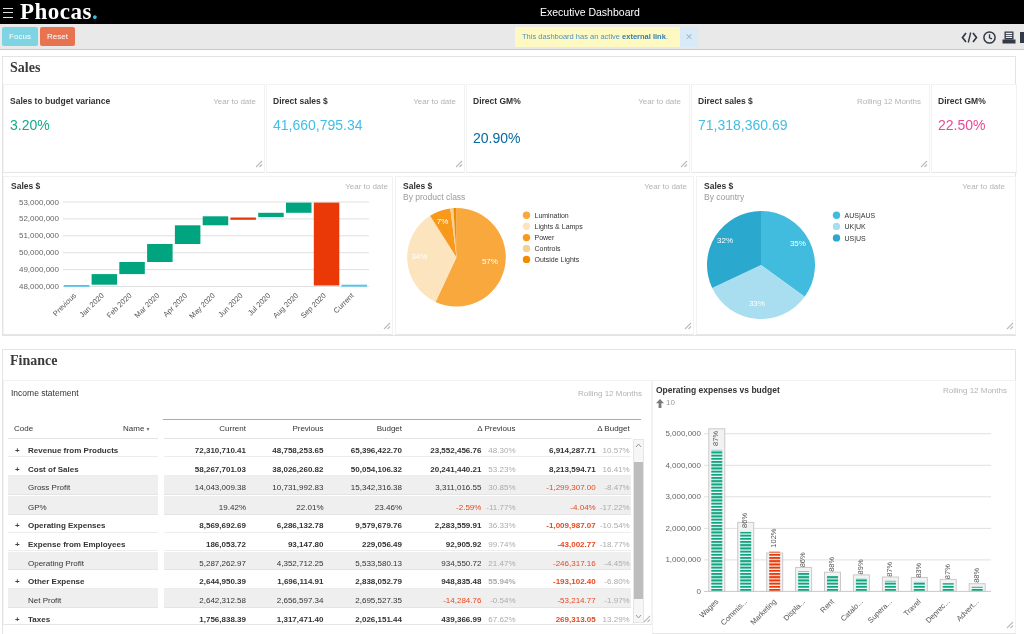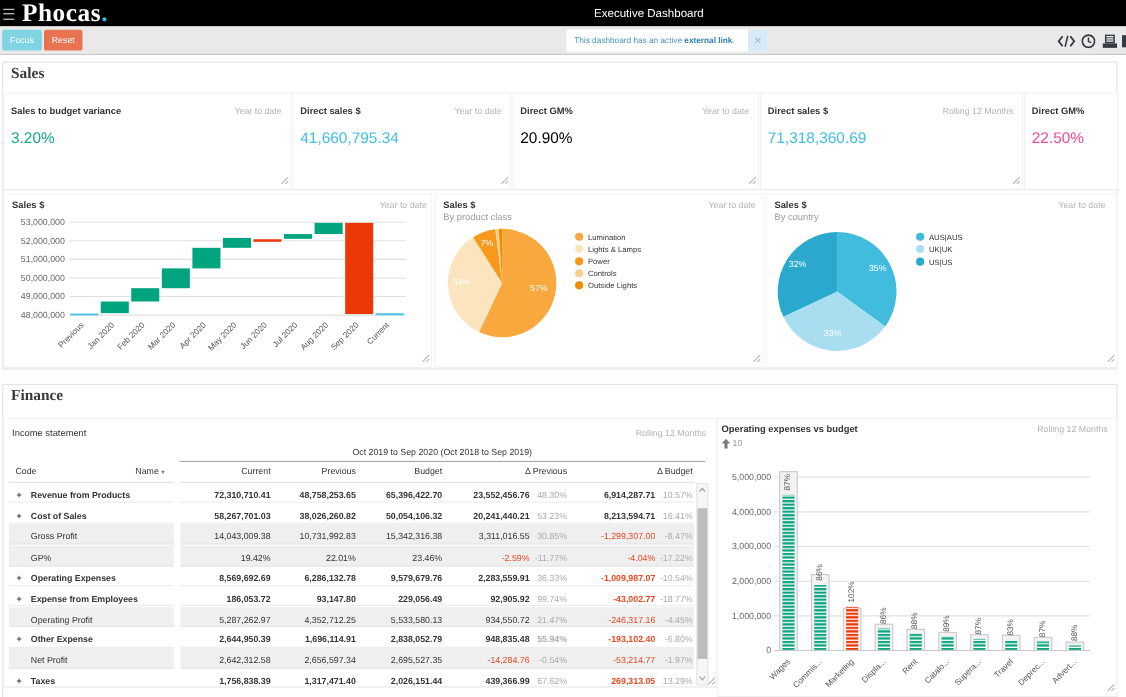--- a/index.html
+++ b/index.html
@@ -7,21 +7,21 @@
  font-family:"Liberation Sans",sans-serif;-webkit-font-smoothing:antialiased;}
 .abs{position:absolute;}
 .topbar{left:0;top:0;width:1024px;height:24px;background:#000;}
 .logo{left:20px;top:-1px;font-family:"Liberation Serif",serif;font-weight:bold;font-size:23px;color:#fff;letter-spacing:0.5px;line-height:25px;}
 .logo span{color:#2fc0d8;}
 .htitle{left:540px;top:6px;font-size:10.5px;color:#fff;}
 .burger{left:3px;top:8px;width:10px;height:8px;border-top:1.6px solid #ddd;border-bottom:1.6px solid #ddd;}
 .burger:before{content:"";position:absolute;left:0;top:2.6px;width:10px;height:1.6px;background:#ddd;}
 .toolbar{left:0;top:24px;width:1024px;height:25px;background:#e9e9e9;border-bottom:1px solid #c9c9c9;}
 .btn{position:absolute;top:3px;height:19px;color:#fff;font-size:8px;line-height:19px;text-align:center;border-radius:2px;}
-.notice{position:absolute;left:515px;top:3px;width:160px;height:20px;padding-right:23px;background:#ffffff;font-size:7.5px;color:#4b94c4;line-height:20px;text-align:center;}
+.notice{position:absolute;left:515px;top:3px;width:160px;height:20px;padding-right:23px;background:#fef9c3;font-size:7.5px;color:#4b94c4;line-height:20px;text-align:center;}
 .panel{background:#fff;border:1px solid #e3e3e3;}
 .sectitle{font-family:"Liberation Serif",serif;font-weight:bold;font-size:14px;color:#3a3a3a;}
 .tile{position:absolute;background:#fff;border:1px solid #f2f2f2;border-bottom:1px solid #e6e6e6;}
 .klabel{position:absolute;left:6px;top:11px;font-size:8.5px;font-weight:bold;color:#333;}
 .kper{position:absolute;right:8px;top:12px;font-size:8px;color:#b3b3b3;}
 .kval{position:absolute;left:6px;top:31.5px;font-size:14px;}
 .rh{position:absolute;right:1px;bottom:4px;width:11px;height:11px;}
 .ctitle{position:absolute;left:7px;top:4px;font-size:8.5px;font-weight:bold;color:#333;}
 .csub{position:absolute;left:7px;top:14.5px;font-size:8.5px;color:#9a9a9a;}
 .cper{position:absolute;right:7px;top:5px;font-size:8px;color:#b3b3b3;}
@@ -76,21 +76,21 @@
     <div class="klabel">Direct sales $</div>
     <div class="kper">Year to date</div>
     <div class="kval" style="color:#41bfe6;">41,660,795.34</div>
     <svg class="rh" viewBox="0 0 11 11">
         <path d="M4 10 L10 4 M7.5 10 L10 7.5" stroke="#bbb" stroke-width="1.1" fill="none"></path>
       </svg>
   </div>
   <div class="tile" style="left:466px;top:84px;width:222px;height:87px;">
     <div class="klabel">Direct GM%</div>
     <div class="kper">Year to date</div>
-    <div class="kval" style="color:#000000;">20.90%</div>
+    <div class="kval" style="color:#0369a1;margin-top:13px;">20.90%</div>
     <svg class="rh" viewBox="0 0 11 11">
         <path d="M4 10 L10 4 M7.5 10 L10 7.5" stroke="#bbb" stroke-width="1.1" fill="none"></path>
       </svg>
   </div>
   <div class="tile" style="left:691px;top:84px;width:237px;height:87px;">
     <div class="klabel">Direct sales $</div>
     <div class="kper">Rolling 12 Months</div>
     <div class="kval" style="color:#41bfe6;">71,318,360.69</div>
     <svg class="rh" viewBox="0 0 11 11">
         <path d="M4 10 L10 4 M7.5 10 L10 7.5" stroke="#bbb" stroke-width="1.1" fill="none"></path>
@@ -235,21 +235,20 @@
   .neg{color:#e8481f;}
   .plus{position:absolute;left:11px;line-height:23.5px;font-weight:bold;color:#444;}
   .nm{position:absolute;left:24px;line-height:23.5px;font-weight:bold;}
   .gray .nm{font-weight:normal;left:24px;}
   .gray .num{font-weight:normal;}
   .hdr{position:absolute;font-size:8px;font-weight:normal;color:#333;}
   </style>
   <div class="is">
     <div class="hdr" style="left:7px;top:7px;font-size:8.5px;">Income statement</div>
     <div style="position:absolute;right:9px;top:8px;font-size:8px;color:#b3b3b3;">Rolling 12 Months</div>
-    <div class="hdr" style="left:159px;width:478px;top:26px;text-align:center;">Oct 2019 to Sep 2020 (Oct 2018 to Sep 2019)</div>
     <div style="position:absolute;left:159px;top:37.5px;width:478px;border-top:1px solid #aaa;"></div>
     <div class="hdr" style="left:10px;top:43px;">Code</div>
     <div class="hdr" style="left:119px;top:43px;">Name <span style="font-size:6px;color:#777;">▾</span></div>
     <div class="hdr" style="right:405px;top:43px;">Current</div>
     <div class="hdr" style="right:327.5px;top:43px;">Previous</div>
     <div class="hdr" style="right:249px;top:43px;">Budget</div>
     <div class="hdr" style="right:135.5px;top:43px;">Δ Previous</div>
     <div class="hdr" style="right:21.3px;top:43px;">Δ Budget</div>
     <div style="position:absolute;left:4px;top:56.8px;width:150px;border-top:1px solid #e2e2e2;"></div>
     <div style="position:absolute;left:160px;top:56.8px;width:467px;border-top:1px solid #e2e2e2;"></div>

